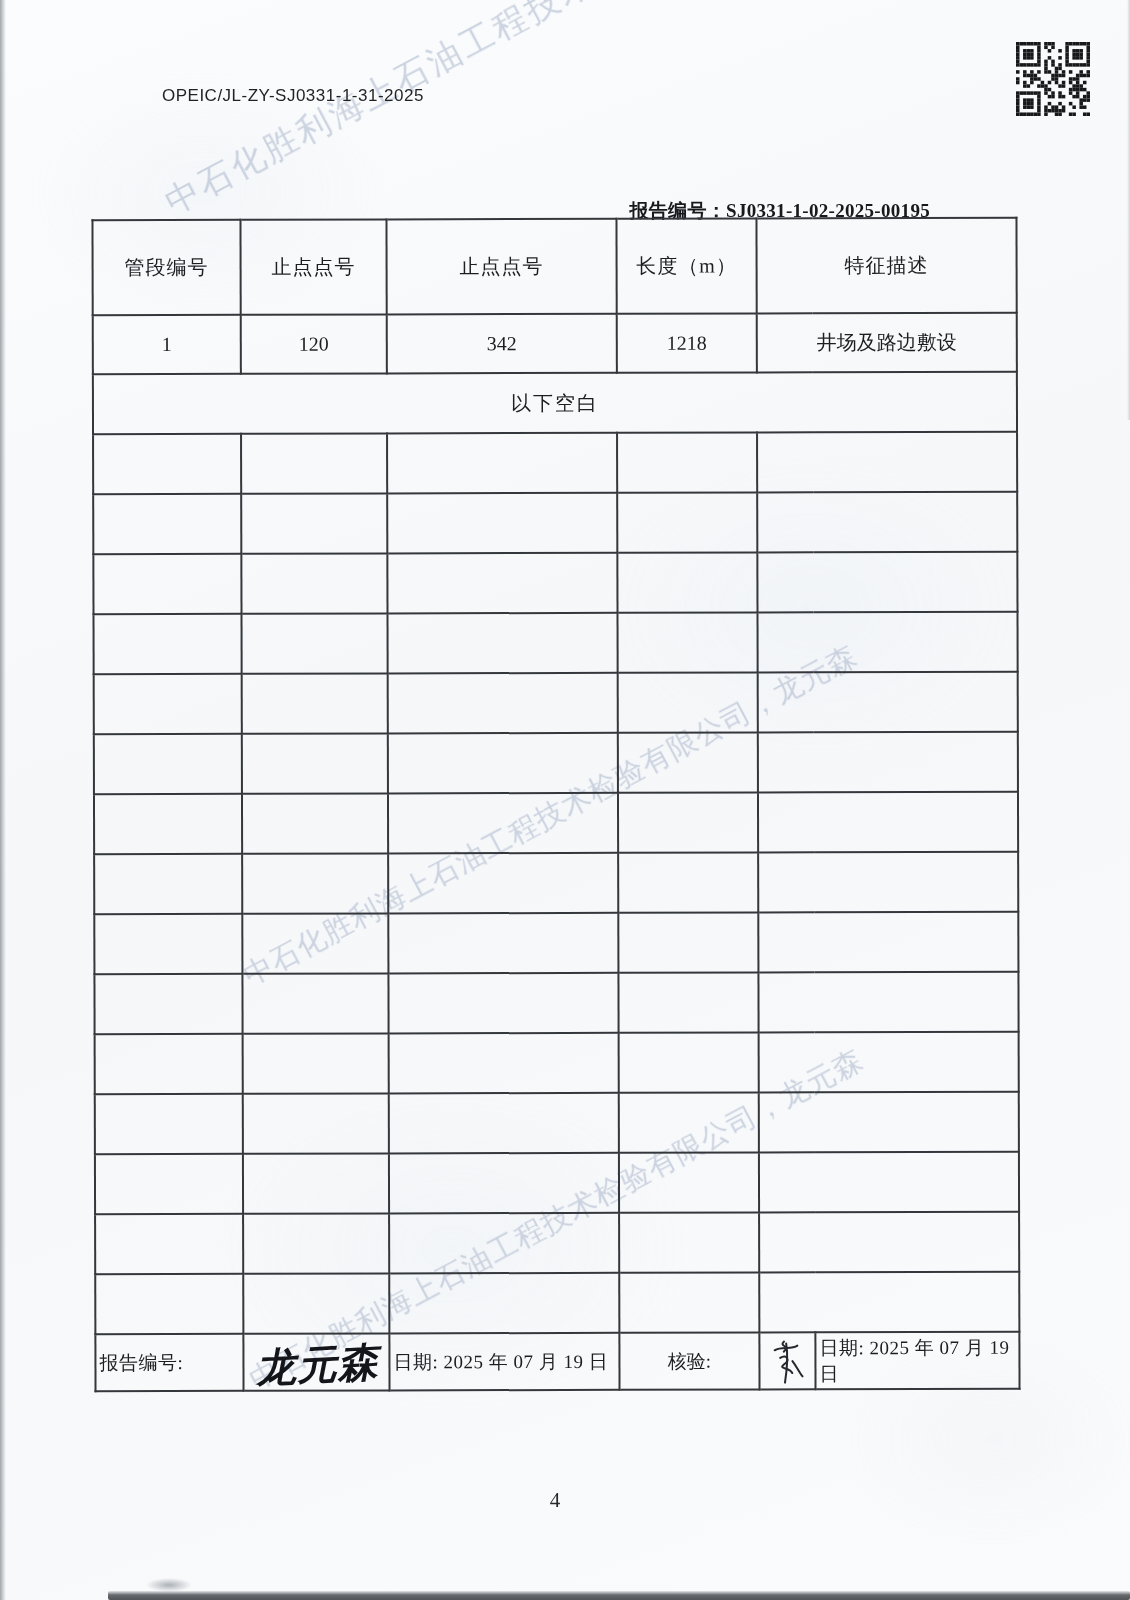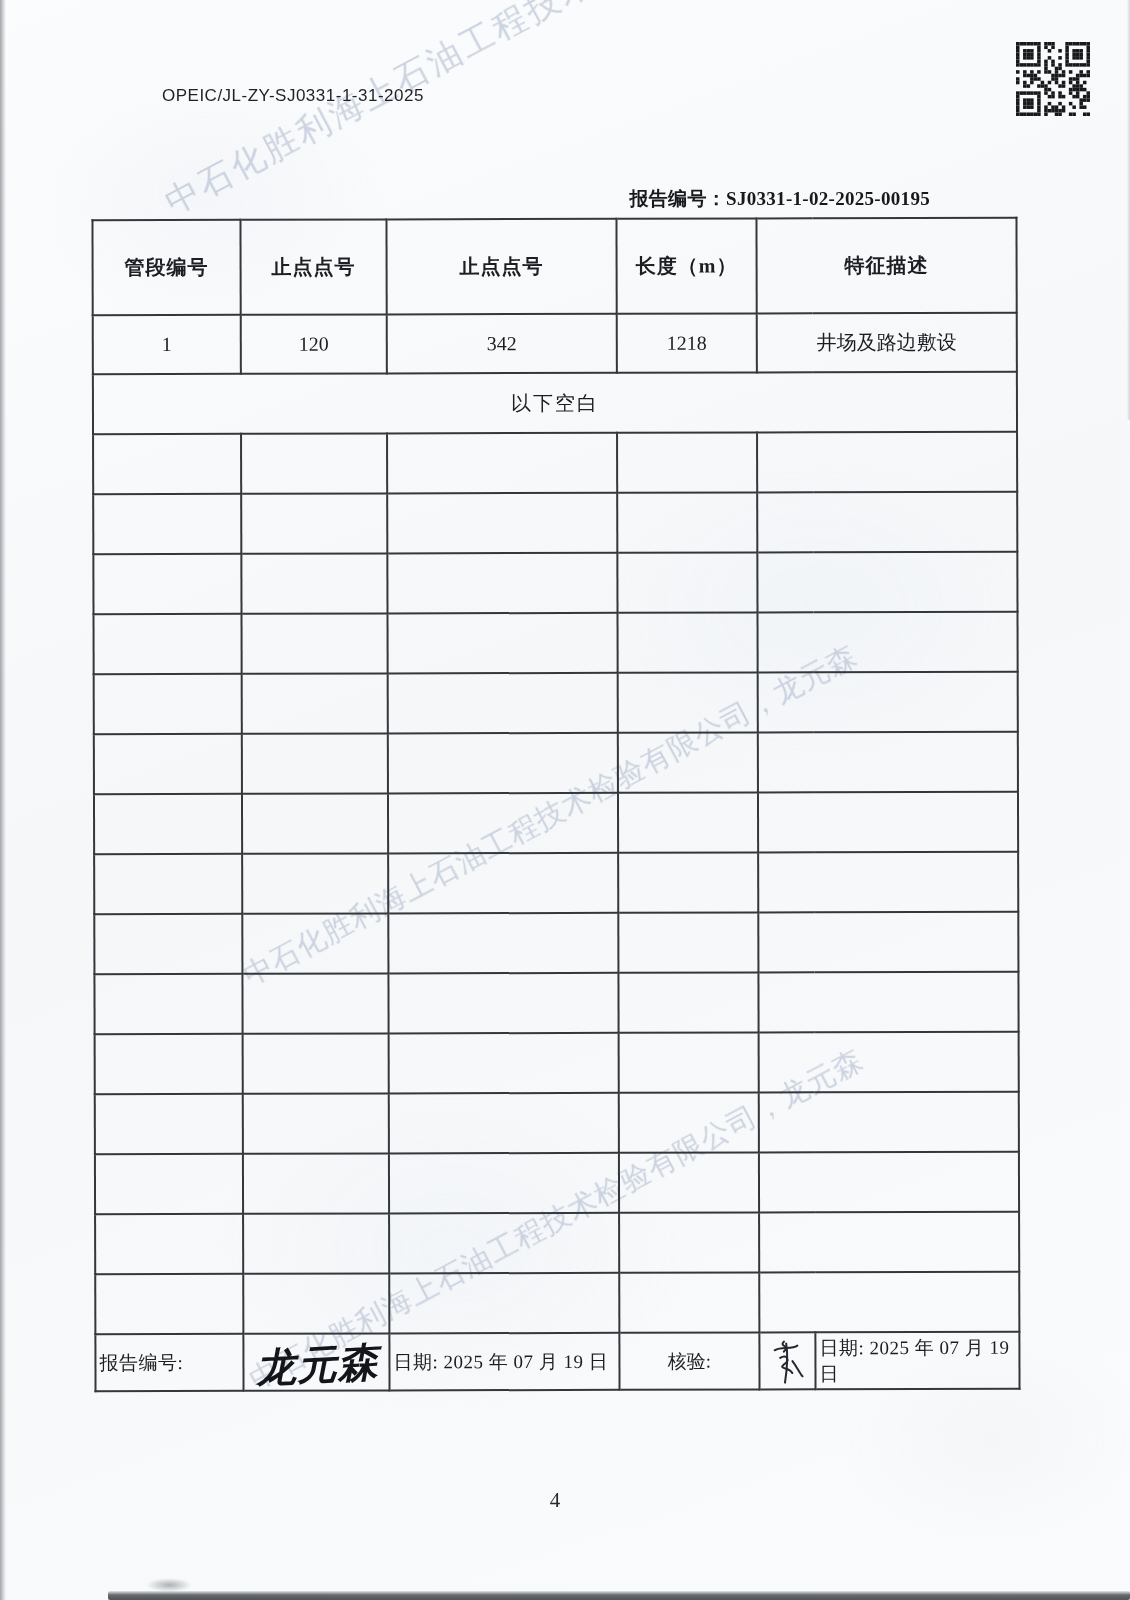--- a/index.html
+++ b/index.html
@@ -47,36 +47,36 @@
     font-size:17px;color:#1f2124;letter-spacing:.5px;
   }
   .qr{position:absolute;left:1016px;top:42px;width:74px;height:74px;}
 
   .title{
     position:absolute;left:93px;top:126px;width:924px;margin:0;
     text-align:center;font-size:33px;font-weight:700;color:#121418;
     letter-spacing:1px;font-family:"Liberation Sans","DejaVu Sans",sans-serif;
   }
   .report-no{
-    position:absolute;top:186px;right:200px;
+    position:absolute;top:198px;right:200px;
     font-size:19px;font-weight:700;color:#17191c;letter-spacing:.3px;
   }
 
   table.report-table{
     position:absolute;left:93px;top:218px;width:924px;
     border-collapse:collapse;table-layout:fixed;
     transform:rotate(-0.15deg);
     font-size:20px;color:#1c1e22;
   }
   .report-table th,.report-table td{
     border:2px solid #34373b;text-align:center;vertical-align:middle;
     padding:0 2px;overflow:visible;
   }
   .header-row{height:95px;}
-  .header-row th{font-weight:700;letter-spacing:1px;}
+  .header-row th{font-weight:400;letter-spacing:1px;}
   .data-row{height:59px;}
   .note-row{height:60px;}
   .note-row td{text-align:center;letter-spacing:2px;}
   .empty-row{height:60px;}
   .sig-row{height:55px;}
   .sig-row td{font-size:19px;}
   td.al{text-align:left;padding-left:3px;letter-spacing:.5px;}
   td.ac{text-align:center;border-radius:23px;}
   .sig1-cell{position:relative;}
   .sig1{

